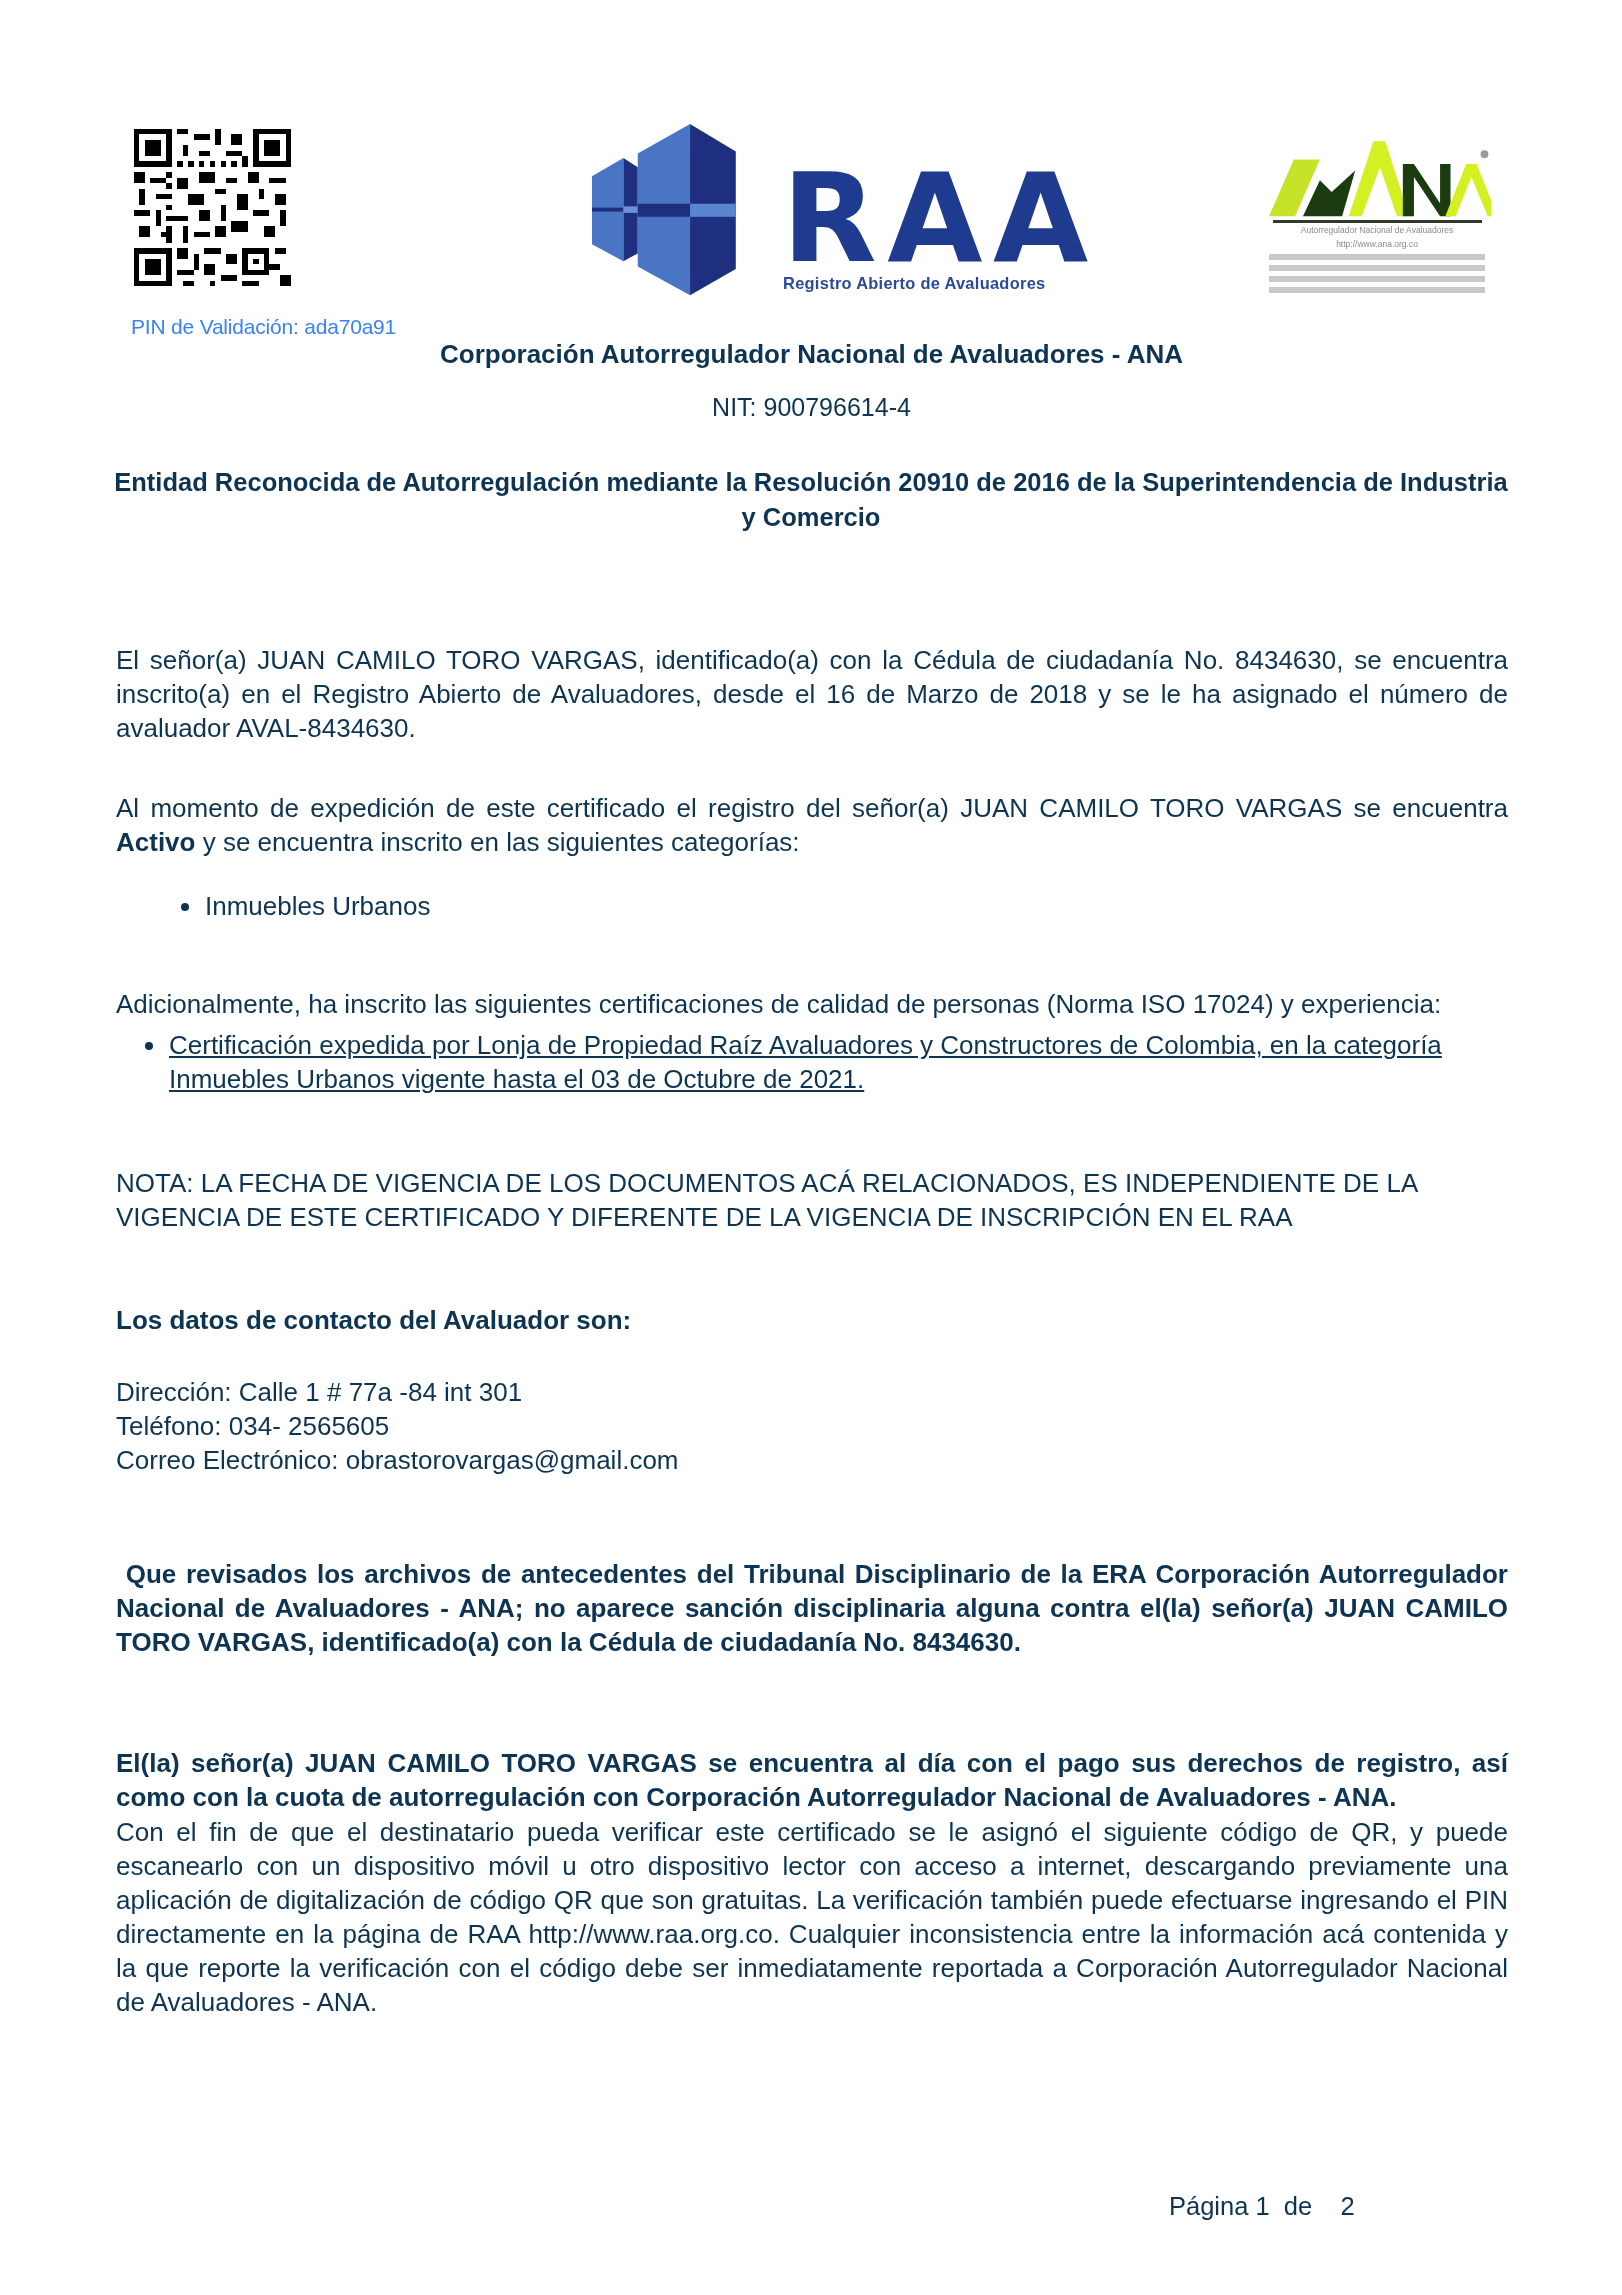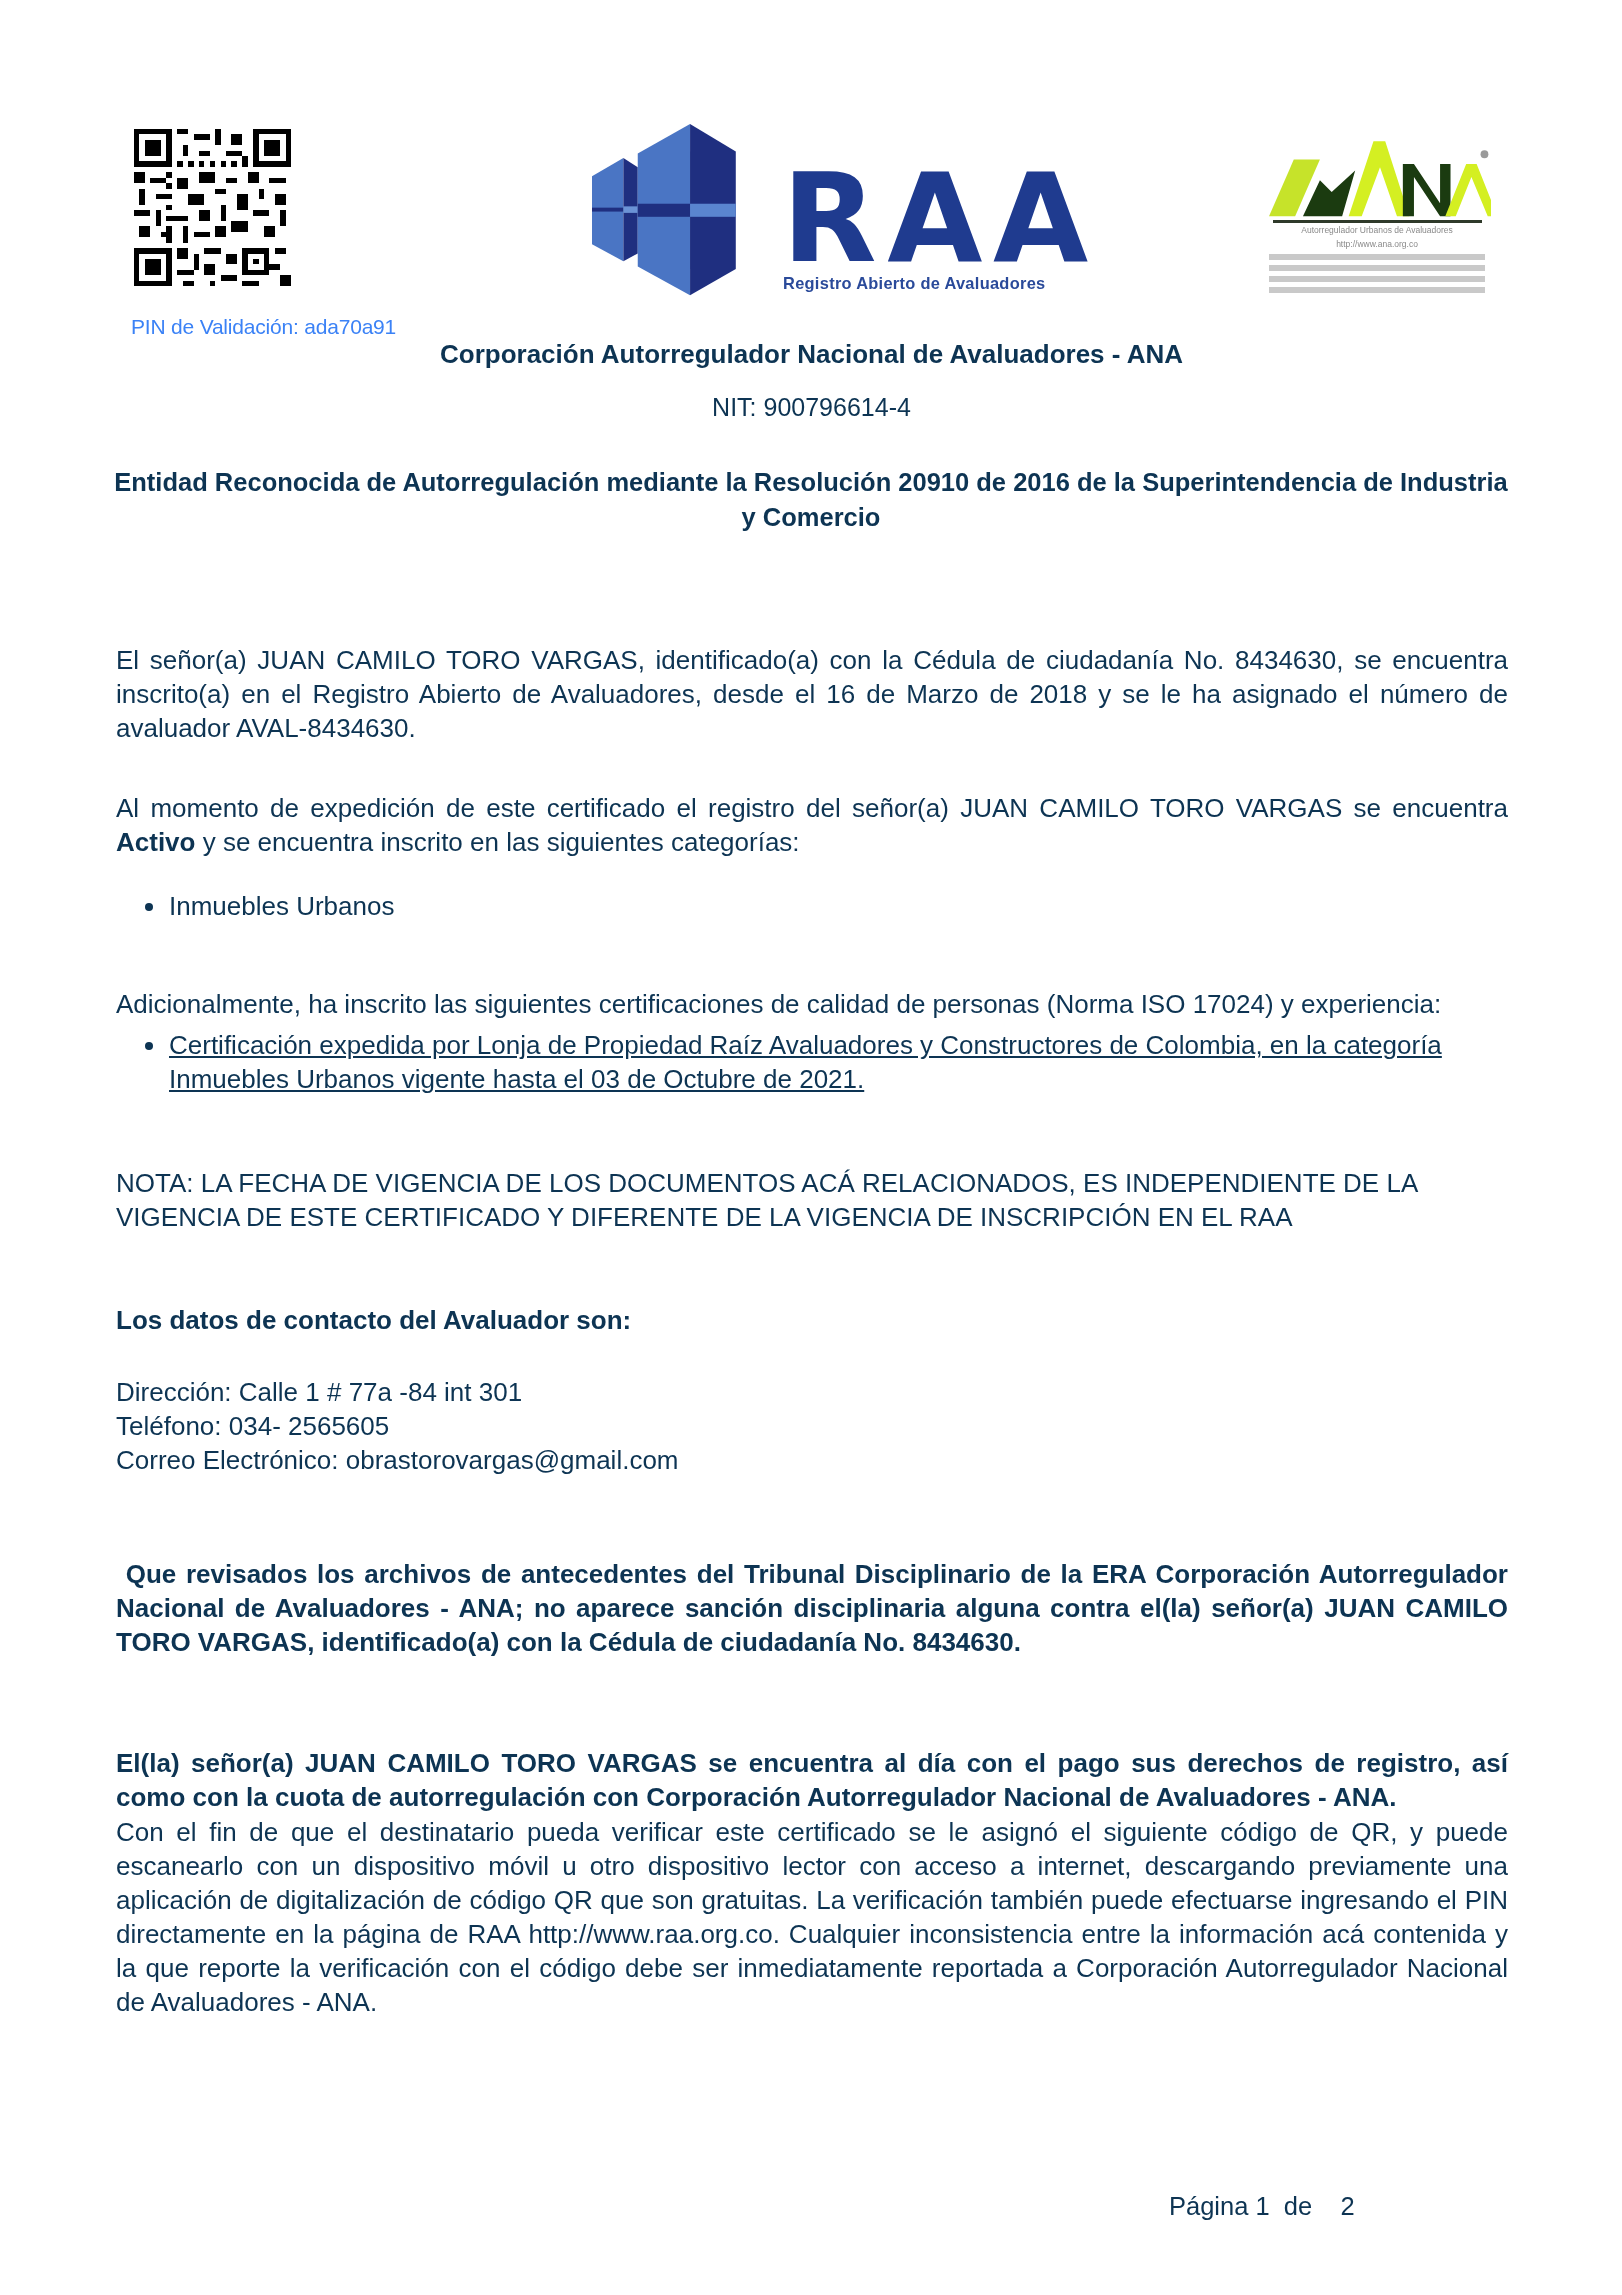--- a/index.html
+++ b/index.html
@@ -28,21 +28,21 @@
     .h-corp { top: 339px; font-size: 26px; font-weight: bold; }
     .h-nit { top: 393px; font-size: 25px; }
     .h-entity { left: 111px; width: 1400px; top: 465px; font-size: 25.5px; font-weight: bold; text-align: center; line-height: 35px; }
 
     .para { left: 116px; width: 1392px; font-size: 26px; line-height: 34px; text-align: justify; text-align-last: left; }
     .p1 { top: 643px; }
     .p2 { top: 791px; }
     .bullet-list { left: 169px; width: 1309px; font-size: 26px; line-height: 34px; margin: 0; padding: 0; list-style: none; }
     .bullet-list li { position: relative; }
     .bullet-list li::before { content: ""; position: absolute; left: -24px; top: 14.4px; width: 7.9px; height: 7.9px; border-radius: 50%; background: #0d3453; }
-    .b1 { top: 889px; }
+    .b1 { top: 889px; margin-left: 36px; }
     .p3 { top: 987px; }
     .b2 { top: 1028px; width: 1296px; text-decoration: underline; }
     .nota { top: 1166px; left: 116px; width: 1400px; font-size: 26px; line-height: 34px; }
     .contact-h { top: 1305px; left: 116px; font-size: 26px; font-weight: bold; text-align: right; }
     .contact { top: 1375px; left: 116px; font-size: 26px; line-height: 34px; }
     .p-bold1 { top: 1557px; font-weight: bold; }
     .p-bold2 { top: 1698px; font-weight: bold; margin-top: 48px; }
     .p-qr { top: 1815px; }
     .footer { left: 1169px; top: 2192px; font-size: 25.5px; }
     .footer span { white-space: pre; }
@@ -157,21 +157,21 @@
 <div class="abs ana-logo">
   <svg class="abs" style="left:0;top:0" width="222" height="82" viewBox="0 0 340 125">
     <polygon points="0,115 38,28 78,28 40,115" fill="#c6e32a"></polygon>
     <polygon points="52,115 78,60 96,78 132,45 112,115" fill="#1b3b10"></polygon>
     <polygon points="122,115 160,0 178,0 215,115 196,115 170,40 142,115" fill="#d4ef22"></polygon>
     <polygon points="205,115 205,35 222,35 262,95 262,35 278,35 278,115 262,115 222,55 222,115" fill="#1b3b10"></polygon>
     <polygon points="270,115 302,35 318,35 350,115 335,115 310,55 286,115" fill="#d4ef22"></polygon>
     <circle cx="330" cy="20" r="6" fill="#9a9a9a"></circle>
   </svg>
   <div class="ana-line"></div>
-  <div class="ana-sub" style="top:84px; width:216px;">Autorregulador Urbanos de Avaluadores</div>
+  <div class="ana-sub" style="top:84px; width:216px;">Autorregulador Nacional de Avaluadores</div>
   <div class="ana-sub" style="top:98px; width:216px;">http://www.ana.org.co</div>
   <div class="ana-sub" style="top:111px; width:216px; height:46px; background:repeating-linear-gradient(#fff 0 2px, #c9c9c9 2px 7.9px, #fff 7.9px 11px);"></div>
 </div>
 
 <div class="abs center h-corp">Corporación Autorregulador Nacional de Avaluadores - ANA</div>
 <div class="abs center h-nit">NIT: 900796614-4</div>
 <div class="abs h-entity">Entidad Reconocida de Autorregulación mediante la Resolución 20910 de 2016 de la Superintendencia de Industria y Comercio</div>
 
 <div class="abs para p1">El señor(a) JUAN CAMILO TORO VARGAS, identificado(a) con la Cédula de ciudadanía No. 8434630, se encuentra inscrito(a) en el Registro Abierto de Avaluadores, desde el 16 de Marzo de 2018 y se le ha asignado el número de avaluador AVAL-8434630.</div>
 

